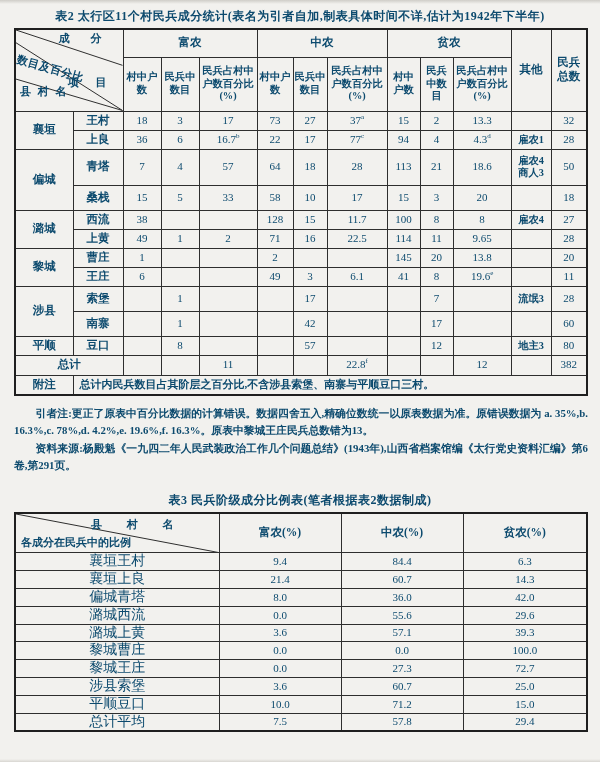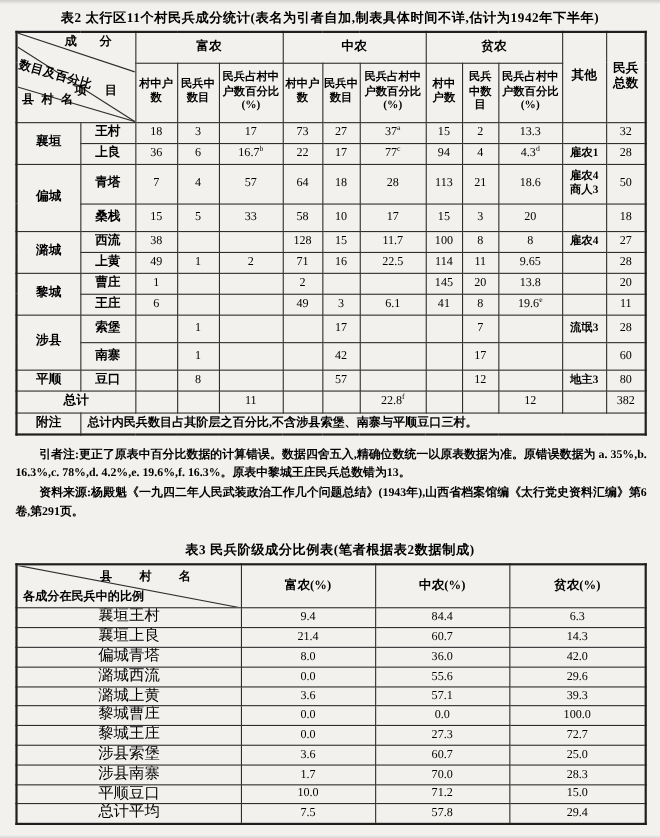--- a/index.html
+++ b/index.html
@@ -3,21 +3,21 @@
 <meta charset="utf-8">
 <style>
   html,body{margin:0;padding:0;background:#e9e7e3;}
   .page{
     position:relative;
     width:600px;height:762px;
     background:#f2f1ee;
     box-sizing:border-box;
     padding:7px 14px 0 14px;
     font-family:"Liberation Serif","DejaVu Serif",serif;
-    color:#000000;
+    color:#0c4a6e;
     overflow:hidden;
   }
   .scan-edge-top{position:absolute;top:0;left:0;right:0;height:4px;background:linear-gradient(#cfcdc8,rgba(0,0,0,0));}
   .scan-edge-bottom{position:absolute;bottom:0;left:0;right:0;height:3px;background:linear-gradient(rgba(0,0,0,0),#d8d6d1);}
 
   .tbl-title{
     text-align:center;font-weight:bold;font-size:12px;line-height:18px;
     letter-spacing:0.5px;margin:0 0 3px 0;
   }
   table{border-collapse:collapse;table-layout:fixed;width:572px;margin:0 auto;
@@ -375,26 +375,20 @@
           <td>27.3</td>
           <td>72.7</td>
         </tr>
         <tr>
           <td>涉县索堡</td>
           <td>3.6</td>
           <td>60.7</td>
           <td>25.0</td>
         </tr>
         <tr>
-          <td>涉县南寨</td>
-          <td>1.7</td>
-          <td>70.0</td>
-          <td>28.3</td>
-        </tr>
-        <tr>
           <td>平顺豆口</td>
           <td>10.0</td>
           <td>71.2</td>
           <td>15.0</td>
         </tr>
         <tr>
           <td>总计平均</td>
           <td>7.5</td>
           <td>57.8</td>
           <td>29.4</td>

